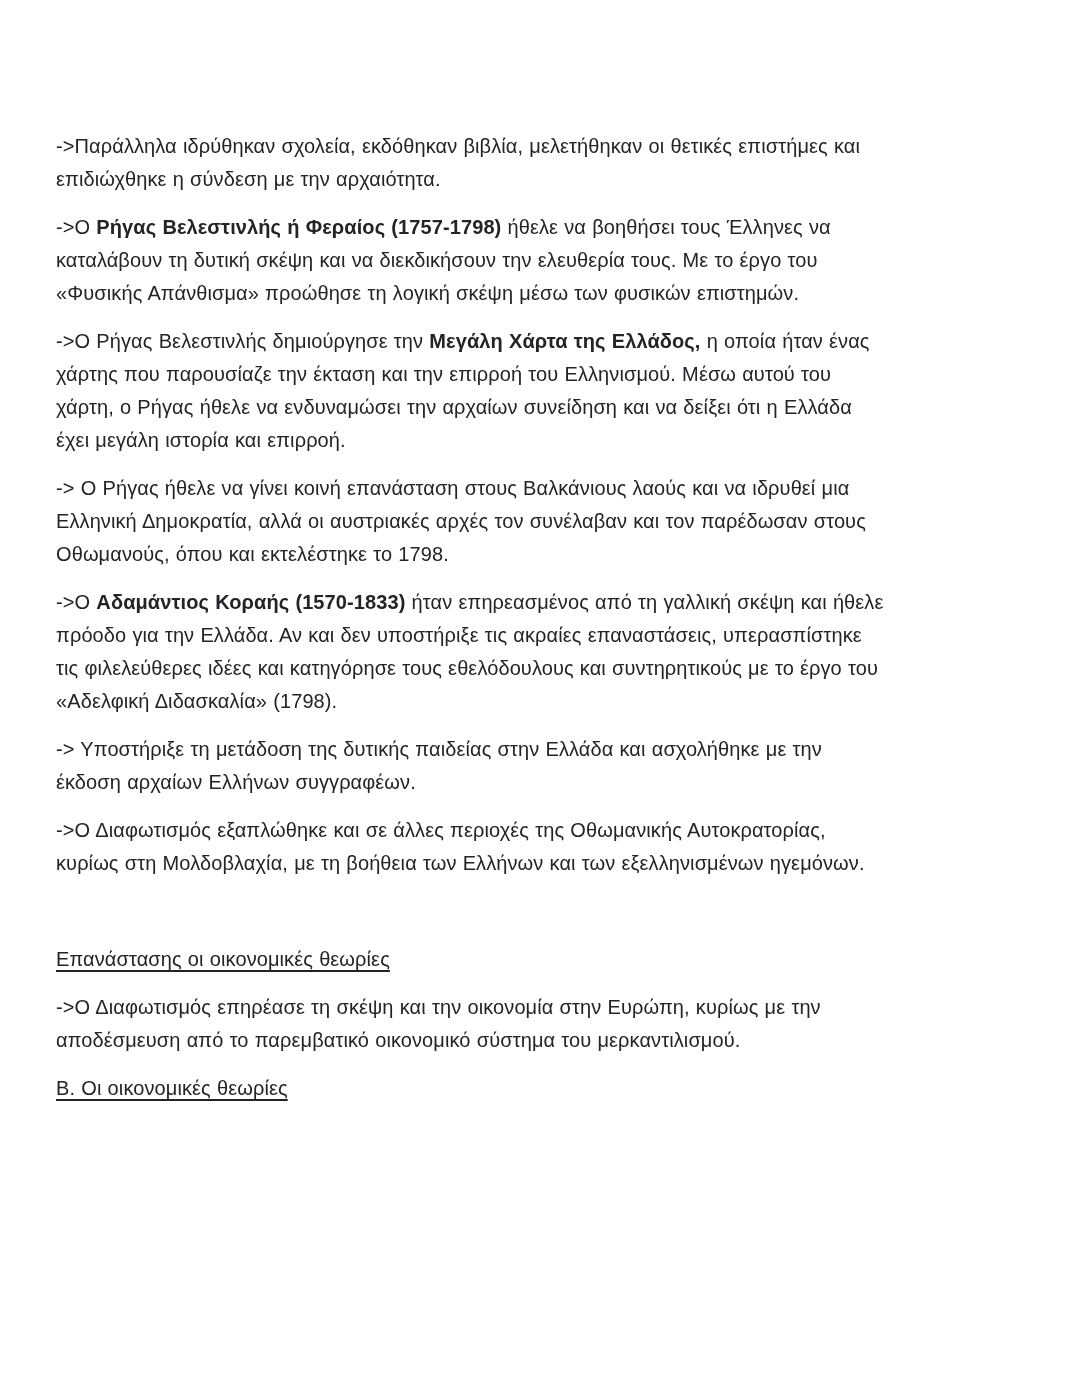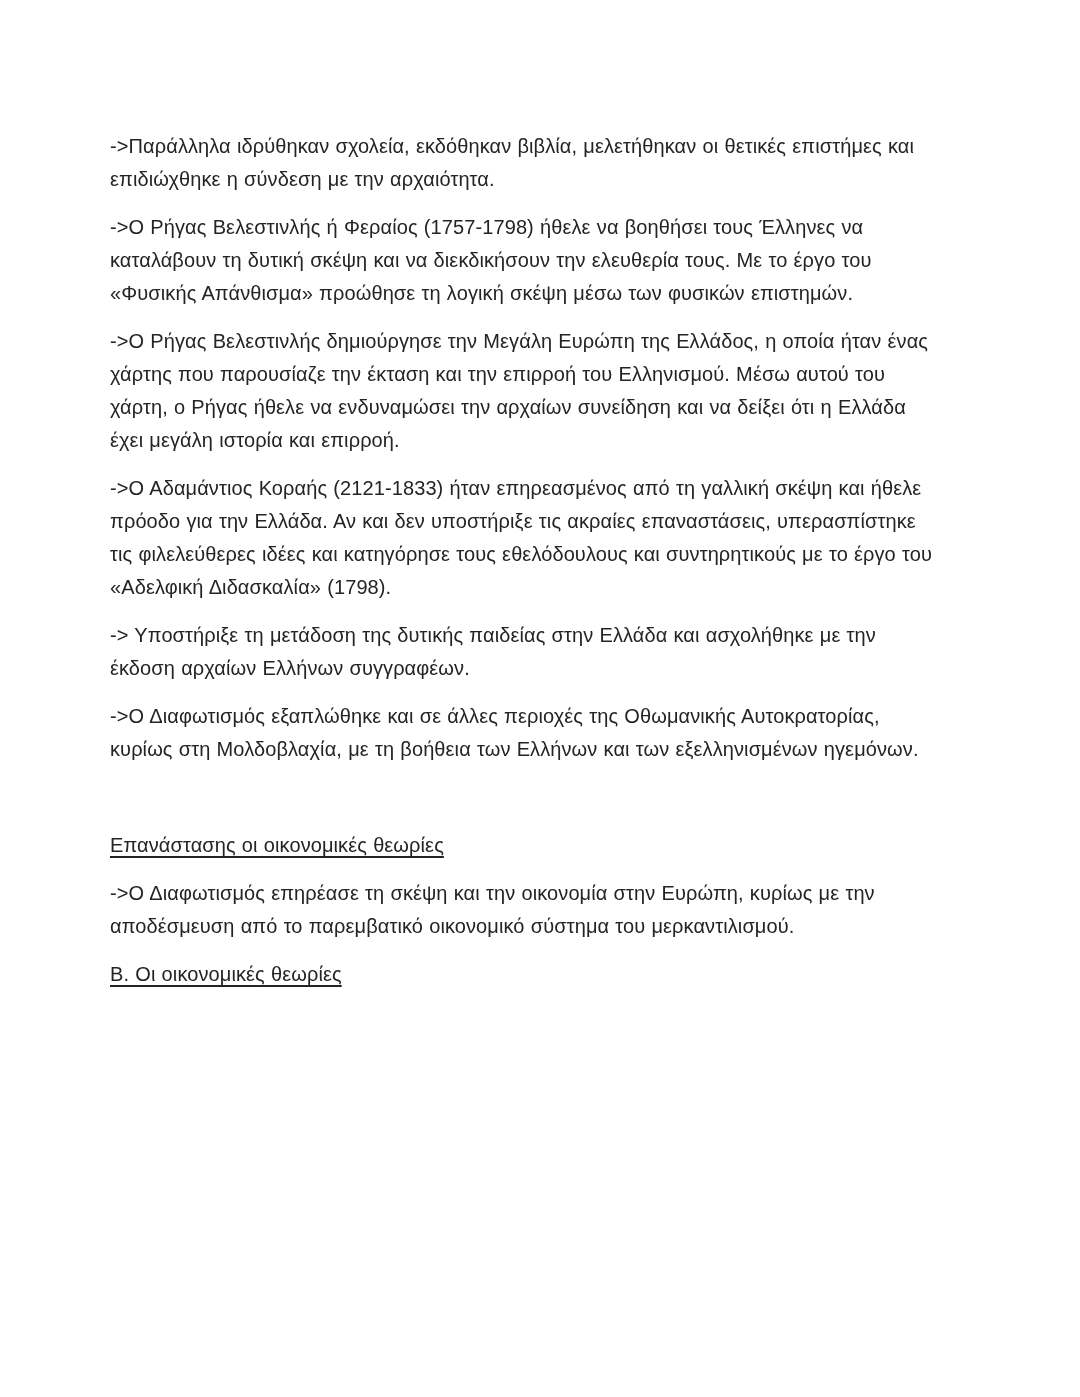--- a/index.html
+++ b/index.html
@@ -11,21 +11,21 @@
     height: 1397px;
     background: #ffffff;
     font-family: "Liberation Sans", "DejaVu Sans", sans-serif;
     color: #222428;
     overflow: hidden;
   }
   .page {
     box-sizing: border-box;
     width: 1080px;
     height: 1397px;
-    padding: 130px 126px 0 110px;
+    padding: 130px 126px 0 56px;
     background: #ffffff;
   }
   .content {
     width: 828px;
   }
   .para {
     margin: 0 0 15px 0;
     font-size: 20px;
     line-height: 33px;
     font-weight: 400;
@@ -33,38 +33,39 @@
     word-spacing: 0.5px;
   }
   .para.heading {
     font-weight: 700;
   }
   .para.spacer {
     height: 33px;
     margin: 0 0 15px 0;
   }
   .bold {
-    font-weight: 400;
+    font-weight: 700;
     margin-top: 32px;
   }
   .underline {
     text-decoration: underline;
     text-underline-offset: 4px;
     text-decoration-thickness: 1.5px;
   }
 </style>
 </head>
 <body>
 
 <div class="page">
   <div class="content">
       <p class="para body"><span>-&gt;Παράλληλα ιδρύθηκαν σχολεία, εκδόθηκαν βιβλία, μελετήθηκαν οι θετικές επιστήμες και επιδιώχθηκε η σύνδεση με την αρχαιότητα.</span></p>
       <p class="para body"><span>-&gt;Ο </span><span class="bold">Ρήγας Βελεστινλής ή Φεραίος (1757-1798)</span><span> ήθελε να βοηθήσει τους Έλληνες να καταλάβουν τη δυτική σκέψη και να διεκδικήσουν την ελευθερία τους. Με το έργο του «Φυσικής Απάνθισμα» προώθησε τη λογική σκέψη μέσω των φυσικών επιστημών.</span></p>
-      <p class="para body"><span>-&gt;Ο Ρήγας Βελεστινλής δημιούργησε την </span><span class="bold">Μεγάλη Ευρώπη της Ελλάδος,</span><span> η οποία ήταν ένας χάρτης που παρουσίαζε την έκταση και την επιρροή του Ελληνισμού. Μέσω αυτού του χάρτη, ο Ρήγας ήθελε να ενδυναμώσει την αρχαίων συνείδηση και να δείξει ότι η Ελλάδα έχει μεγάλη ιστορία και επιρροή.</span></p>
-      <p class="para body"><span>-&gt;Ο </span><span class="bold">Αδαμάντιος Κοραής (2121-1833)</span><span> ήταν επηρεασμένος από τη γαλλική σκέψη και ήθελε πρόοδο για την Ελλάδα. Αν και δεν υποστήριξε τις ακραίες επαναστάσεις, υπερασπίστηκε τις φιλελεύθερες ιδέες και κατηγόρησε τους εθελόδουλους και συντηρητικούς με το έργο του «Αδελφική Διδασκαλία» (1798).</span></p>
+      <p class="para body"><span>-&gt;Ο Ρήγας Βελεστινλής δημιούργησε την </span><span class="bold">Μεγάλη Χάρτα της Ελλάδος,</span><span> η οποία ήταν ένας χάρτης που παρουσίαζε την έκταση και την επιρροή του Ελληνισμού. Μέσω αυτού του χάρτη, ο Ρήγας ήθελε να ενδυναμώσει την αρχαίων συνείδηση και να δείξει ότι η Ελλάδα έχει μεγάλη ιστορία και επιρροή.</span></p>
+      <p class="para body"><span>-&gt; Ο Ρήγας ήθελε να γίνει κοινή επανάσταση στους Βαλκάνιους λαούς και να ιδρυθεί μια Ελληνική Δημοκρατία, αλλά οι αυστριακές αρχές τον συνέλαβαν και τον παρέδωσαν στους Οθωμανούς, όπου και εκτελέστηκε το 1798.</span></p>
+      <p class="para body"><span>-&gt;Ο </span><span class="bold">Αδαμάντιος Κοραής (1570-1833)</span><span> ήταν επηρεασμένος από τη γαλλική σκέψη και ήθελε πρόοδο για την Ελλάδα. Αν και δεν υποστήριξε τις ακραίες επαναστάσεις, υπερασπίστηκε τις φιλελεύθερες ιδέες και κατηγόρησε τους εθελόδουλους και συντηρητικούς με το έργο του «Αδελφική Διδασκαλία» (1798).</span></p>
       <p class="para body"><span>-&gt; Υποστήριξε τη μετάδοση της δυτικής παιδείας στην Ελλάδα και ασχολήθηκε με την έκδοση αρχαίων Ελλήνων συγγραφέων.</span></p>
       <p class="para body"><span>-&gt;Ο Διαφωτισμός εξαπλώθηκε και σε άλλες περιοχές της Οθωμανικής Αυτοκρατορίας, κυρίως στη Μολδοβλαχία, με τη βοήθεια των Ελλήνων και των εξελληνισμένων ηγεμόνων.</span></p>
       <p class="para spacer"></p>
       <p class="para body"><span class="underline">Επανάστασης οι οικονομικές θεωρίες</span></p>
       <p class="para body"><span>-&gt;Ο Διαφωτισμός επηρέασε τη σκέψη και την οικονομία στην Ευρώπη, κυρίως με την αποδέσμευση από το παρεμβατικό οικονομικό σύστημα του μερκαντιλισμού.</span></p>
       <p class="para body"><span class="underline">Β. Οι οικονομικές θεωρίες</span></p>
     </div>
 </div>
 
 </body></html>

